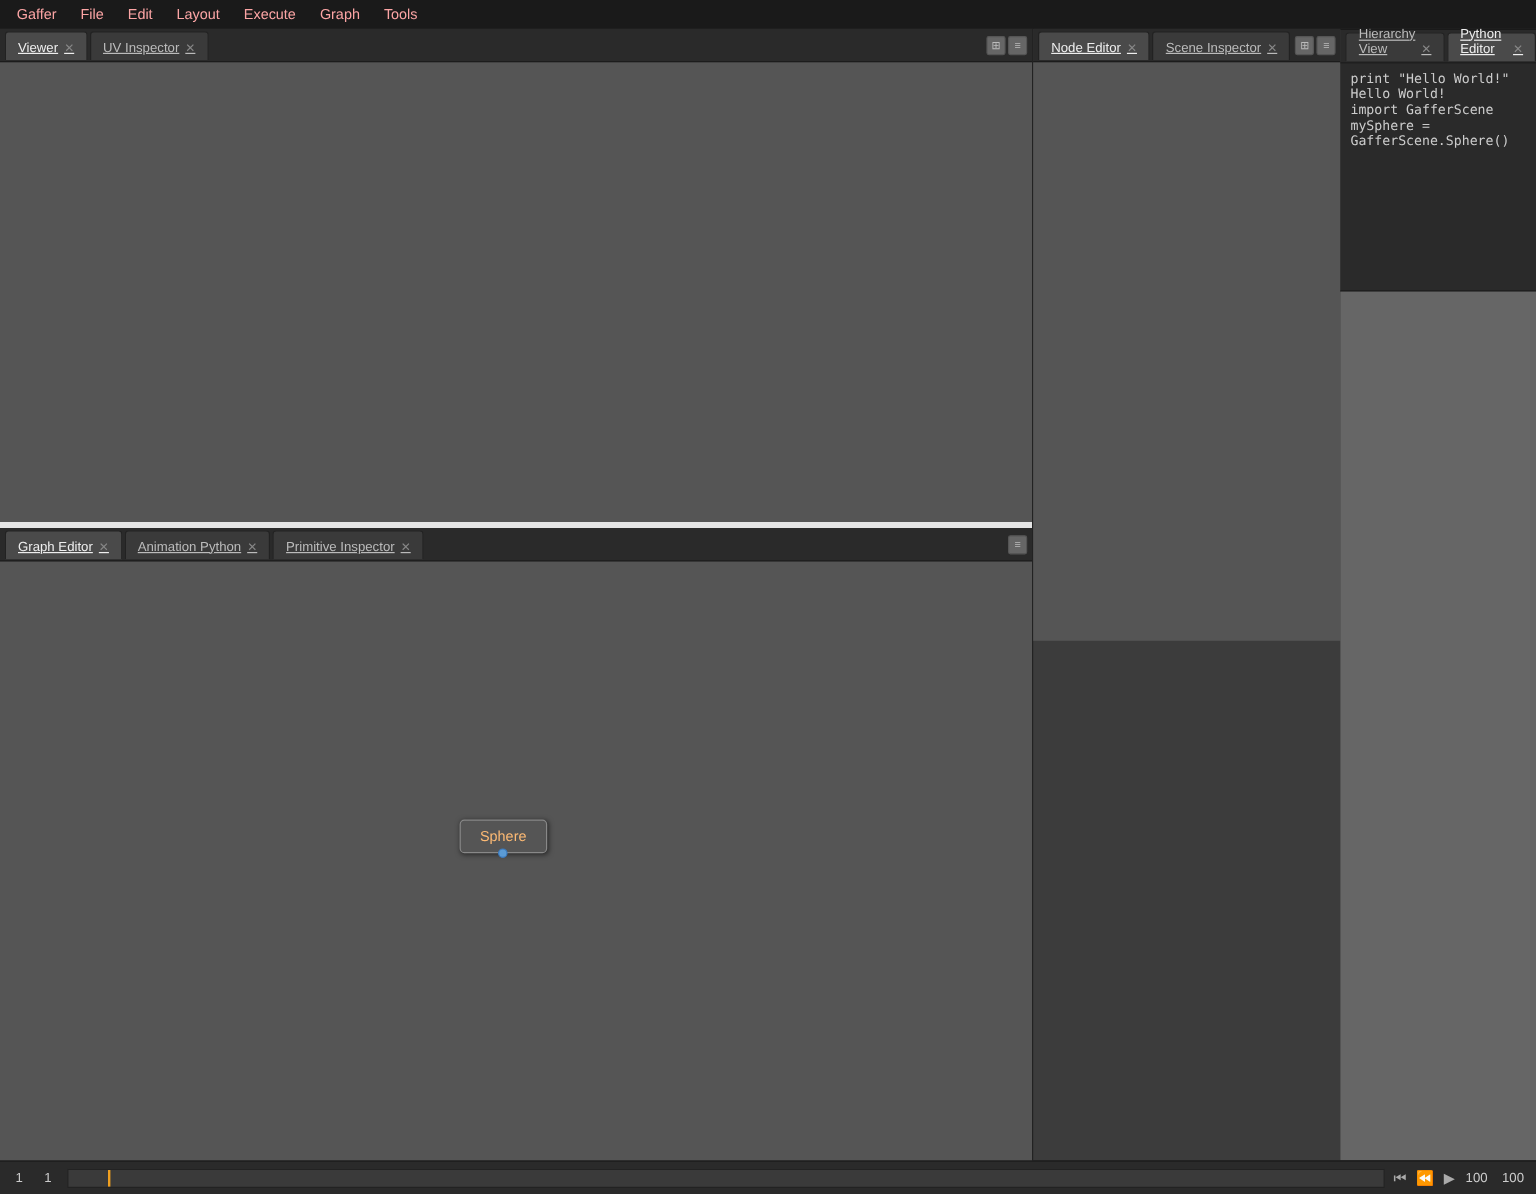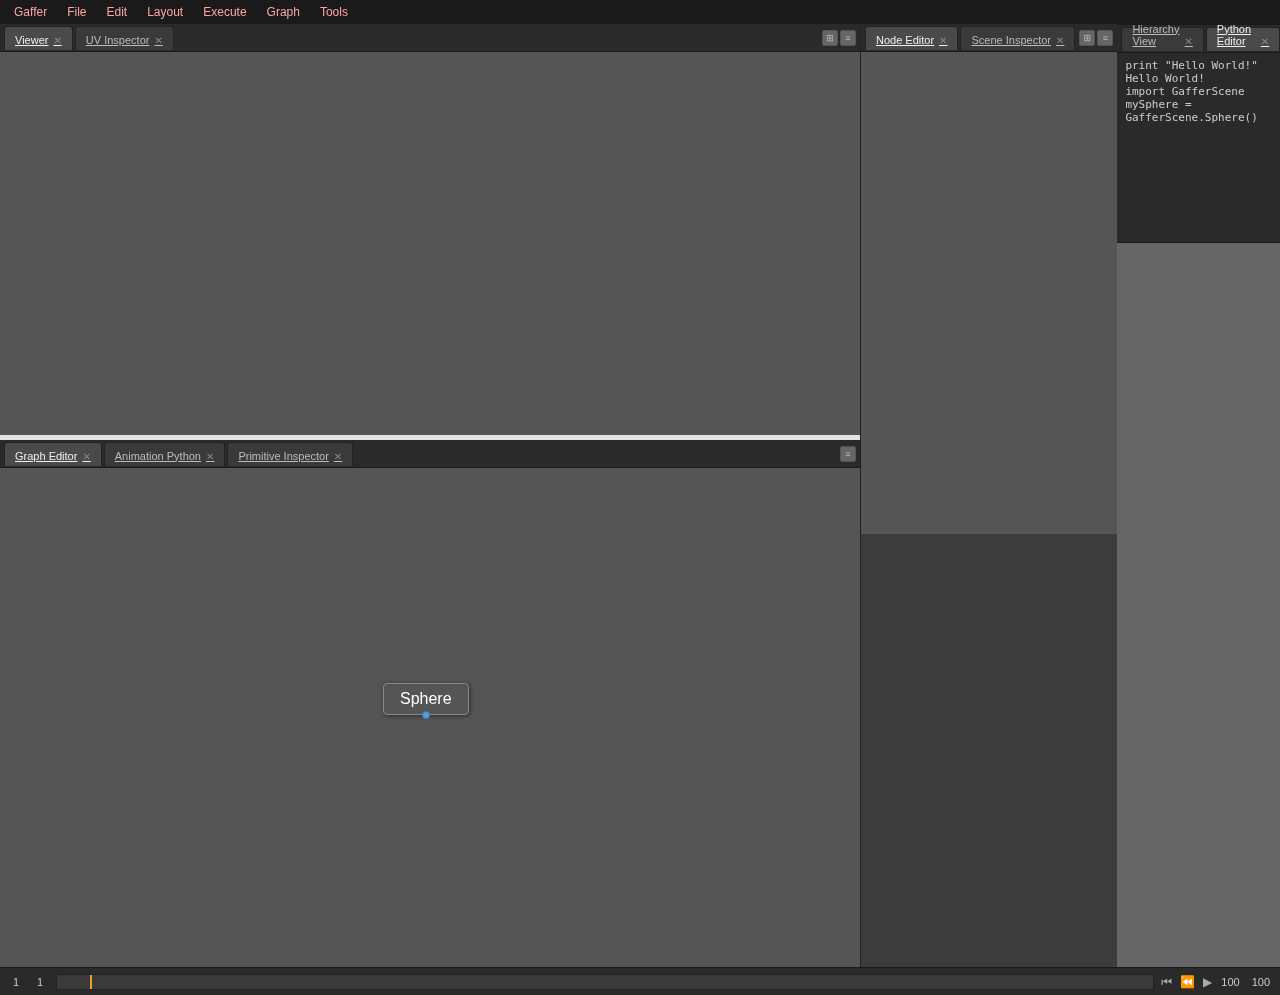--- a/index.html
+++ b/index.html
@@ -115,22 +115,22 @@
       overflow: hidden;
     }
 
     
     .graph-node {
       position: absolute;
       background: #555;
       border: 1px solid #888;
       border-radius: 4px;
       padding: 6px 16px;
-      color: #ffffff;
-      font-size: 16px;
+      color: #fdba74;
+      font-size: 12px;
       cursor: pointer;
       box-shadow: 1px 1px 4px rgba(0,0,0,0.5);
     }
     .graph-node-dot {
       position: absolute;
       width: 8px;
       height: 8px;
       border-radius: 50%;
       background: #5b9bd5;
       border: 1px solid #3a7abf;

